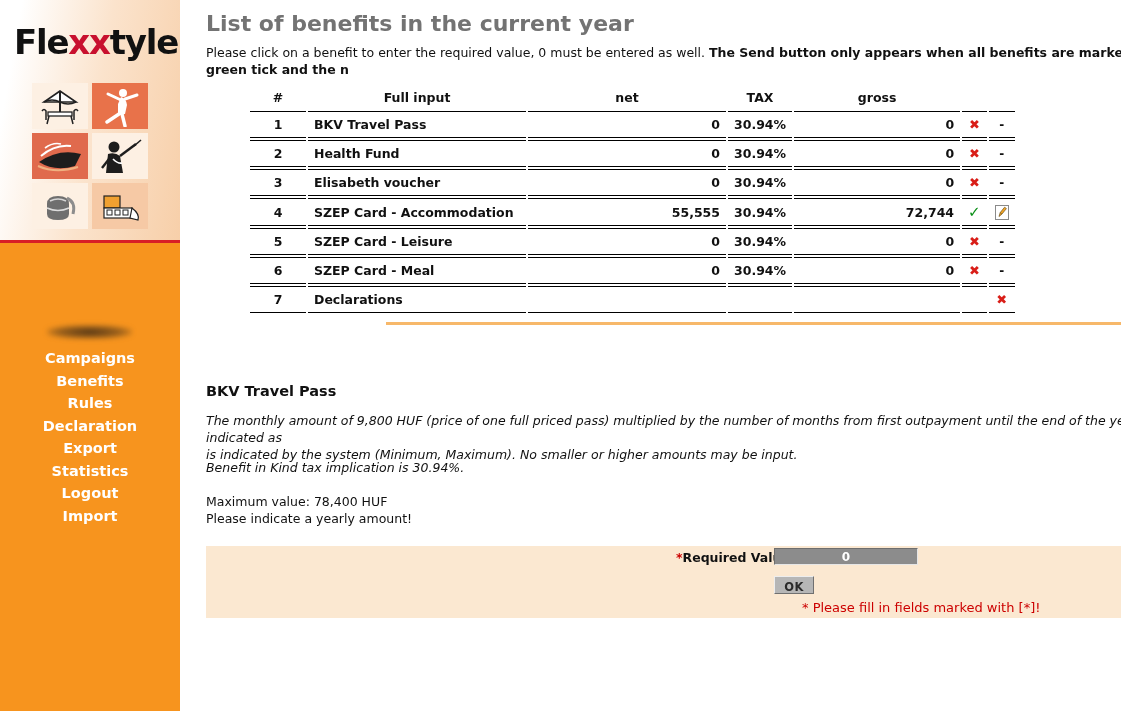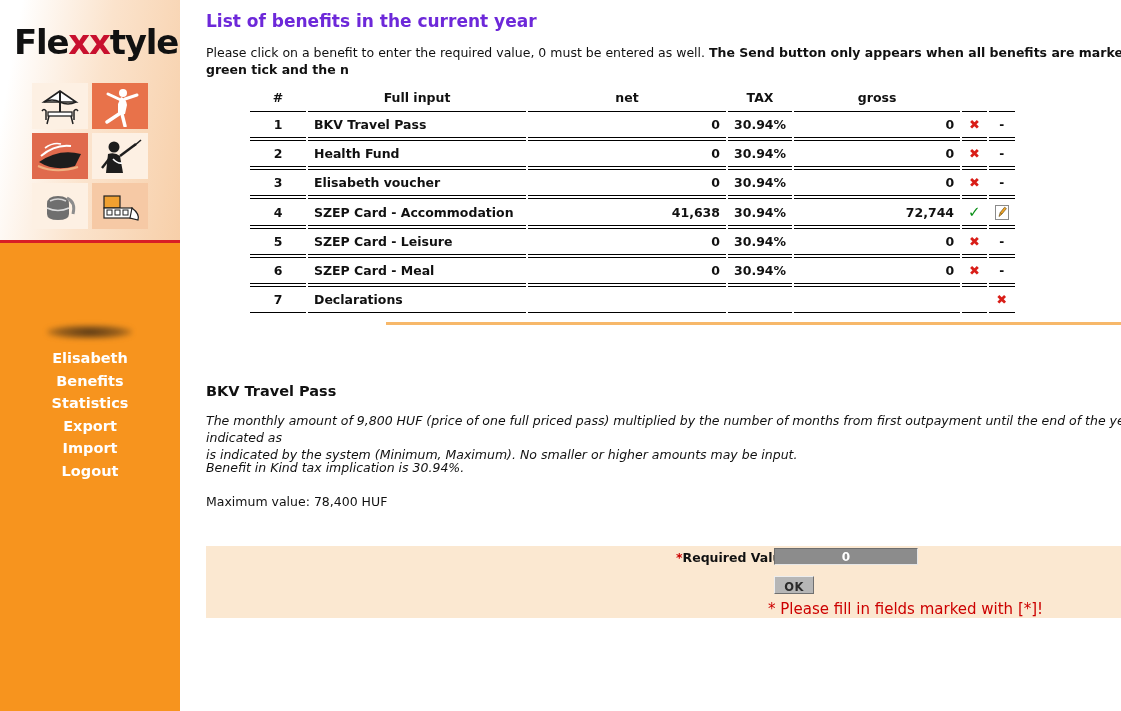--- a/index.html
+++ b/index.html
@@ -74,21 +74,21 @@
     color:#ffffff; text-decoration:none;
     line-height:22px; padding:0; margin:0 0 0.5px 0;
     cursor:pointer; white-space:nowrap;
   }
 
   
   #main { position:absolute; left:180px; top:0; width:941px; height:711px; background:#fff; }
 
   #page-title {
     position:absolute; left:26px; top:11px;
-    font-size:17px; font-weight:bold; color:#6d28d9;
+    font-size:22px; font-weight:bold; color:#737373;
     font-family:"DejaVu Sans", sans-serif;
     white-space:nowrap;
   }
   #intro {
     position:absolute; left:26px; top:44px; width:1000px;
     font-size:12.5px; color:#111; line-height:17px;
     font-family:"DejaVu Sans", sans-serif;
   }
   #intro b { font-weight:bold; }
 
@@ -172,22 +172,22 @@
     position:absolute; left:568px; top:30px;
     width:40px; height:18px;
     background:#b6b6b6; color:#2b2b2b;
     border-top:1px solid #ededed; border-left:1px solid #ededed;
     border-right:1px solid #707070; border-bottom:1px solid #707070;
     font-family:"DejaVu Sans", sans-serif;
     font-size:11.5px; font-weight:bold; letter-spacing:.4px;
     cursor:pointer; padding:3px; text-align:center;
   }
   #req-note {
-    position:absolute; left:562px; top:54px;
-    font-size:15px; color:#cc0000;
+    position:absolute; left:596px; top:54px;
+    font-size:13px; color:#cc0000;
     font-family:"DejaVu Sans", sans-serif; white-space:nowrap;
   }
 </style>
 </head>
 <body>
 
 <div id="page">
 
   <div id="sidebar">
 
@@ -251,26 +251,28 @@
           </svg>
         </div>
       </div>
     </div>
 
     <div id="red-rule"></div>
 
     <div id="nav-area">
       <div id="user-blur"></div>
       <div id="nav-list">
-        <a class="nav-item" href="#">Elisabeth</a>
+        <a class="nav-item" href="#">Campaigns</a>
         <a class="nav-item" href="#">Benefits</a>
+        <a class="nav-item" href="#">Rules</a>
+        <a class="nav-item" href="#">Declaration</a>
+        <a class="nav-item" href="#">Export</a>
         <a class="nav-item" href="#">Statistics</a>
-        <a class="nav-item" href="#">Export</a>
+        <a class="nav-item" href="#">Logout</a>
         <a class="nav-item" href="#">Import</a>
-        <a class="nav-item" href="#">Logout</a>
       </div>
     </div>
   </div>
 
   <div id="main">
 
     <div id="page-title">List of benefits in the current year</div>
 
     <div id="intro"><span>Please click on a benefit to enter the required value, 0 must be entered as well. </span><b>The Send button only appears when all benefits are marked with a green tick and the n</b></div>
 
@@ -310,21 +312,21 @@
             <td class="c-name">Elisabeth voucher</td>
             <td class="c-net">0</td>
             <td class="c-tax">30.94%</td>
             <td class="c-gross">0</td>
             <td class="c-stat"><span class="mark-x">✖</span></td>
             <td class="c-act"><span class="mark-dash">-</span></td>
           </tr>
           <tr>
             <td class="c-idx">4</td>
             <td class="c-name">SZEP Card - Accommodation</td>
-            <td class="c-net">41,638</td>
+            <td class="c-net">55,555</td>
             <td class="c-tax">30.94%</td>
             <td class="c-gross">72,744</td>
             <td class="c-stat"><span class="mark-ok">✓</span></td>
             <td class="c-act"><span class="edit-icon"><svg width="14" height="15" viewBox="0 0 14 15">
                   <rect x="0.5" y="0.5" width="13" height="14" fill="#ffffff" stroke="#8a8a8a"></rect>
                   <path d="M4 11.5 L5.2 7.6 L9.6 2.2 L11.4 3.6 L7 9 Z" fill="#f5a623" stroke="#6a5020" stroke-width="0.7"></path>
                   <path d="M5.2 7.6 L7 9" stroke="#6a5020" stroke-width="0.6"></path>
                 </svg></span></td>
           </tr>
           <tr>
@@ -358,20 +360,21 @@
     </table>
 
     <div id="orange-divider"></div>
 
     <div id="detail-title">BKV Travel Pass</div>
     <div class="detail-p" id="detail-desc"><span>The monthly amount of 9,800 HUF (price of one full priced pass) multiplied by the number of months from first outpayment until the end of the year may be indicated as </span><br><span>is indicated by the system (Minimum, Maximum). No smaller or higher amounts may be input.</span></div>
     <div class="detail-p" id="detail-tax">Benefit in Kind tax implication is 30.94%.</div>
 
     <div id="limits">
       <div>Maximum value: 78,400 HUF</div>
+      <div>Please indicate a yearly amount!</div>
     </div>
 
     <div id="form-panel">
       <div id="req-label"><span class="star">*</span><span>Required Value:</span></div>
       <input id="req-input" type="text" value="0" style="">
       <button id="ok-button">OK</button>
       <div id="req-note">* Please fill in fields marked with [*]!</div>
     </div>
 
   </div>

